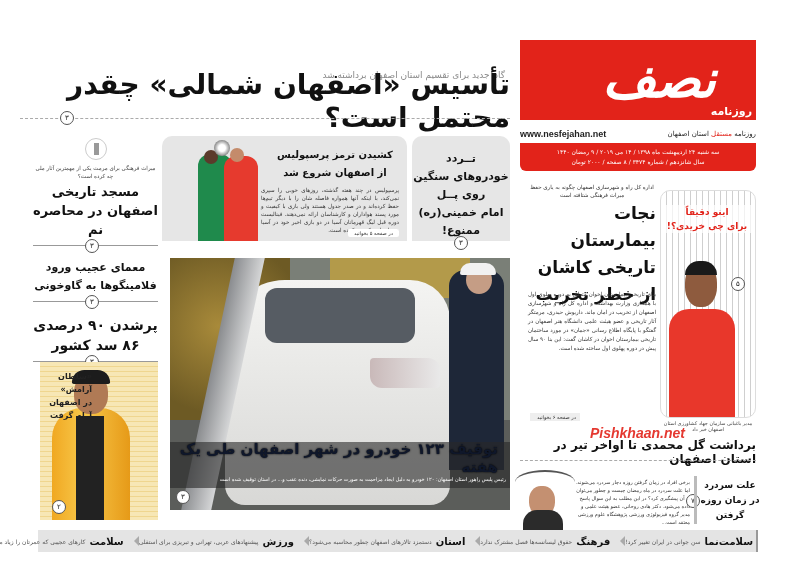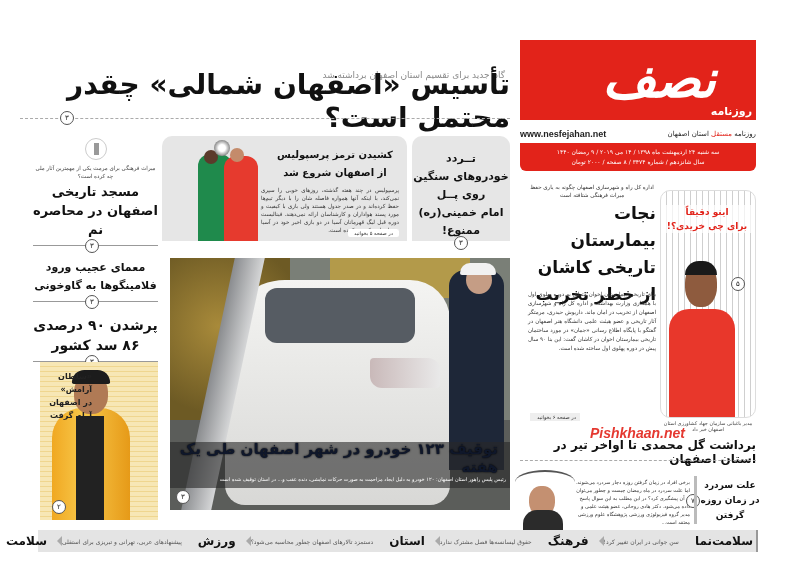--- a/index.html
+++ b/index.html
@@ -96,21 +96,21 @@
   .headache-bar { left: 694px; top: 476px; width: 3px; height: 48px; background: #bbb; }
   .headache-body { left: 575px; top: 478px; width: 115px; font-size: 5px; line-height: 8px; color: #333; }
   .headache-img { left: 515px; top: 470px; width: 60px; height: 58px; }
   .headache-img .face { position: absolute; left: 14px; top: 16px; width: 26px; height: 30px; background: #c49071; border-radius: 45%; }
   .headache-img .torso { position: absolute; left: 8px; top: 40px; width: 40px; height: 20px; background: #2b2b2b; border-radius: 14px 14px 0 0; }
   .headache-img .spark { position: absolute; left: 0; top: 0; width: 60px; height: 24px; border-top: 2px solid #555; border-radius: 50%; }
 
   
   .ticker { left: 38px; top: 530px; width: 720px; height: 22px; background: #e4e4e4; display: flex; flex-direction: row; align-items: center; border-right: 2px solid #999; }
   .tk { display: flex; align-items: center; font-size: 6px; color: #555; padding: 0 3px; white-space: nowrap; }
-  .tk .sec { font-weight: bold; color: #111; font-size: 12px; margin-left: 16px; }
+  .tk .sec { font-weight: bold; color: #111; font-size: 10px; margin-left: 4px; }
   .tk .arrow { width: 0; height: 0; border-top: 5px solid transparent; border-bottom: 5px solid transparent; border-right: 5px solid #aaa; margin-left: 4px; }
 </style>
 </head>
 <body>
 
 <div class="abs masthead">
   <span class="logo">نصف جهان</span>
   <span class="sub">روزنامه</span>
 </div>
 <div class="abs mast-line">

